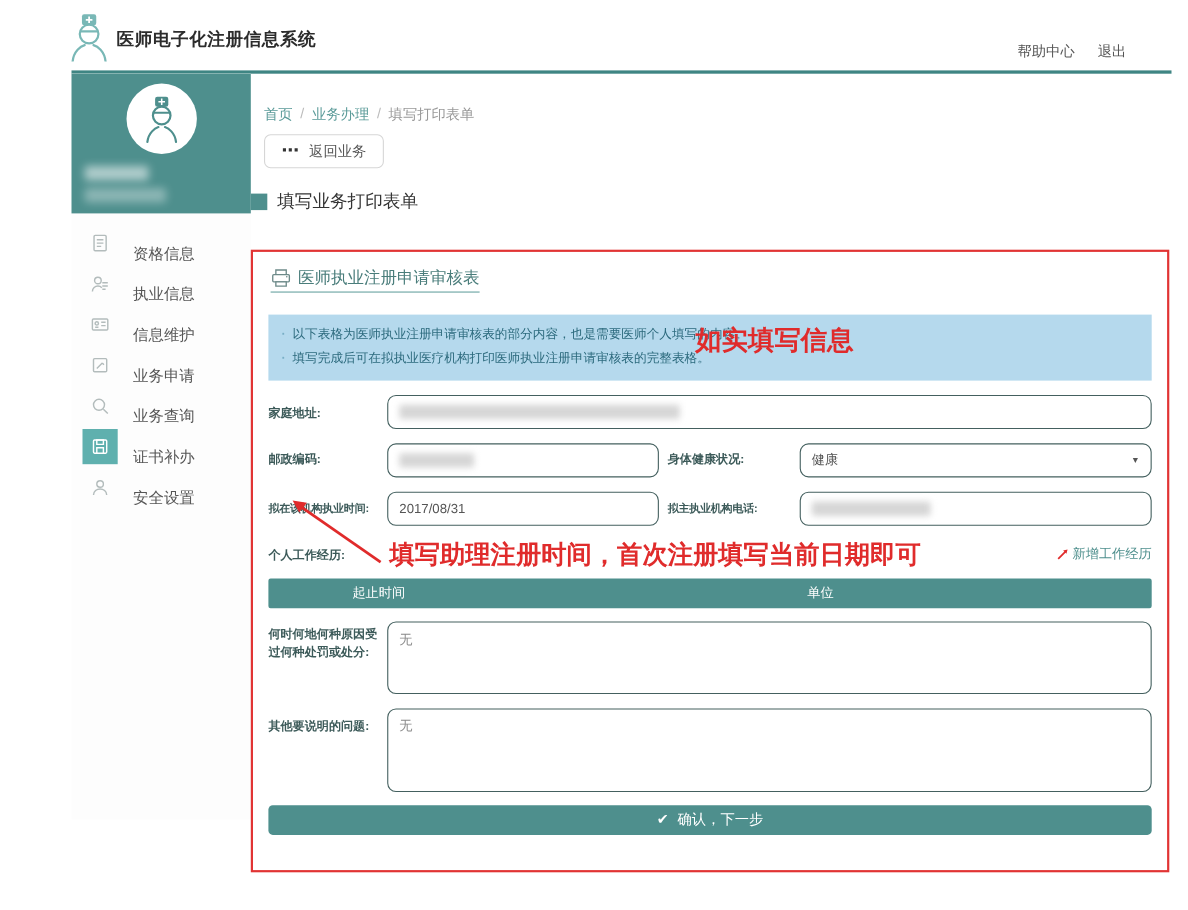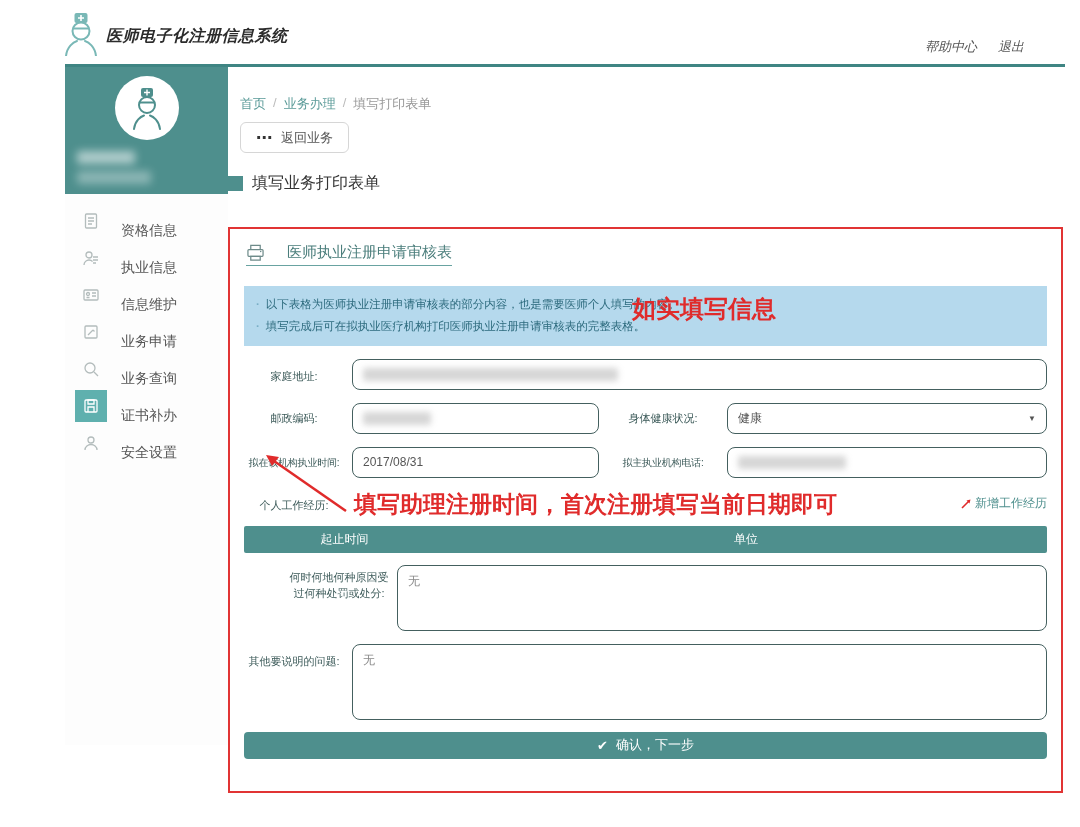--- a/index.html
+++ b/index.html
@@ -1,20 +1,20 @@
 <!DOCTYPE html>
 <html><head>
 <meta charset="utf-8">
 <style>
   * { margin:0; padding:0; box-sizing:border-box; }
   body { background:#ffffff; font-family:"Liberation Sans","DejaVu Sans",sans-serif; }
   .app { position:relative; width:1080px; height:827px; background:#fff; overflow:hidden; }
 
   
-  .tophdr { position:absolute; top:0; left:0; width:1072px; height:66px; background:#fff;font-style:italic; }
+  .tophdr { position:absolute; top:0; left:0; width:1072px; height:66px; background:#fff; }
   .logo { position:absolute; left:62px; top:12px; width:38px; height:44px; }
   .app-title { position:absolute; left:106px; top:26px; font-size:16px; font-weight:bold; color:#2c2c2c; letter-spacing:.5px; }
   .hlinks { position:absolute; right:48px; top:38px; display:flex; gap:21px; font-size:13px; color:#555; }
   .hlinks span { cursor:pointer; }
   .hdr-line { position:absolute; top:64px; left:65px; width:1000px; height:3px; background:#3f8583; }
 
   
   .sidebar { position:absolute; left:65px; top:67px; width:163px; height:678px; background:#fdfdfd; }
   .side-head { position:relative; width:163px; height:127px; background:#4e8f8d; }
   .avatar { position:absolute; left:50px; top:9px; width:64px; height:64px; background:#fff; border-radius:50%; display:flex; align-items:center; justify-content:center; }
@@ -33,30 +33,30 @@
   .bc-cur { color:#999; }
   .back-btn { position:absolute; left:240px; top:122px; height:31px; padding:0 15px; border:1px solid #d6d6d6; border-radius:6px; background:#fff; display:flex; align-items:center; gap:9px; cursor:pointer; }
   .back-dots { font-size:16px; font-weight:bold; color:#333; line-height:10px; }
   .back-txt { font-size:13px; color:#555; }
   .sec-title { position:absolute; left:228px; top:173px; display:flex; align-items:center; gap:9px; }
   .sec-sq { width:15px; height:15px; background:#4e8f8d; }
   .sec-txt { font-size:16px; color:#333; }
 
   
   .panel { position:absolute; left:228px; top:227px; width:835px; height:566px; border:2px solid #e13434; background:#fff; padding:10px 14px; }
-  .form-title { display:inline-flex; align-items:center; gap:22px; margin:4px 0 8px 2px; border-bottom:1px solid #69a3a1; padding-bottom:3px; }
+  .form-title { display:inline-flex; align-items:center; gap:6px; margin:4px 0 8px 2px; border-bottom:1px solid #69a3a1; padding-bottom:3px; }
   .form-title span { font-size:15px; color:#4a7d7b; }
   .notice { position:relative; background:#b5d9ed; padding:7px 12px 8px;margin-top:12px; }
   .nline { font-size:11.5px; color:#2c6a7d; line-height:1.95; }
   .nline .bullet { color:#79aec5; margin-right:6px; font-weight:bold; }
   .red-note1 { position:absolute; left:388px; top:7px; font-size:24px; font-weight:bold; color:#e02b2b; white-space:nowrap; }
 
   .frow { display:flex; align-items:flex-start; margin-top:13px; }
   .frow2 { display:grid; grid-template-columns:100px 247px 112px 1fr; column-gap:8px; margin-top:13px; align-items:center; }
-  .flabel { width:100px; flex:0 0 100px; text-align:center; font-size:11px; font-weight:normal; color:#3c5a59; padding-top:9px; line-height:1.5; }
+  .flabel { width:100px; flex:0 0 100px; text-align:left; font-size:11px; font-weight:bold; color:#3c5a59; padding-top:9px; line-height:1.5; }
   .frow2 .flabel { padding-top:0; width:auto; }
   .tight { font-size:10px; letter-spacing:-.2px; white-space:nowrap; }
   .inp { height:31px; border:1.5px solid #44605f; border-radius:8px; background:#fff; font-size:12px; color:#555; padding:0 10px; display:flex; align-items:center; position:relative; width:100%; }
   input.inp, textarea.ta { font-family:inherit; outline:none; }
   .grow { flex:1; margin-left:8px; }
   .sel { justify-content:space-between; cursor:pointer; }
   .sel .arrow { font-size:8px; color:#555; }
   .ta { width:100%; margin-left:8px; border:1.5px solid #44605f; border-radius:8px; resize:none; font-size:12px; color:#8a8a8a; padding:7px 10px; }
   .redact { background:#d6d6d6; filter:blur(3px); border-radius:2px; height:13px; }
 
@@ -267,21 +267,21 @@
     </div>
 
     
     <div class="wtable">
       <div class="wth wth1">起止时间</div>
       <div class="wth wth2">单位</div>
     </div>
 
     
     <div class="frow" style="margin-top:12px;">
-      <div class="flabel" style="padding-top:4px;margin-left:45px;">何时何地何种原因受过何种处罚或处分:</div>
+      <div class="flabel" style="padding-top:4px;">何时何地何种原因受过何种处罚或处分:</div>
       <textarea class="ta" style="height: 66px;">无</textarea>
     </div>
 
     
     <div class="frow">
       <div class="flabel">其他要说明的问题:</div>
       <textarea class="ta" style="height: 76px;">无</textarea>
     </div>
 
     

